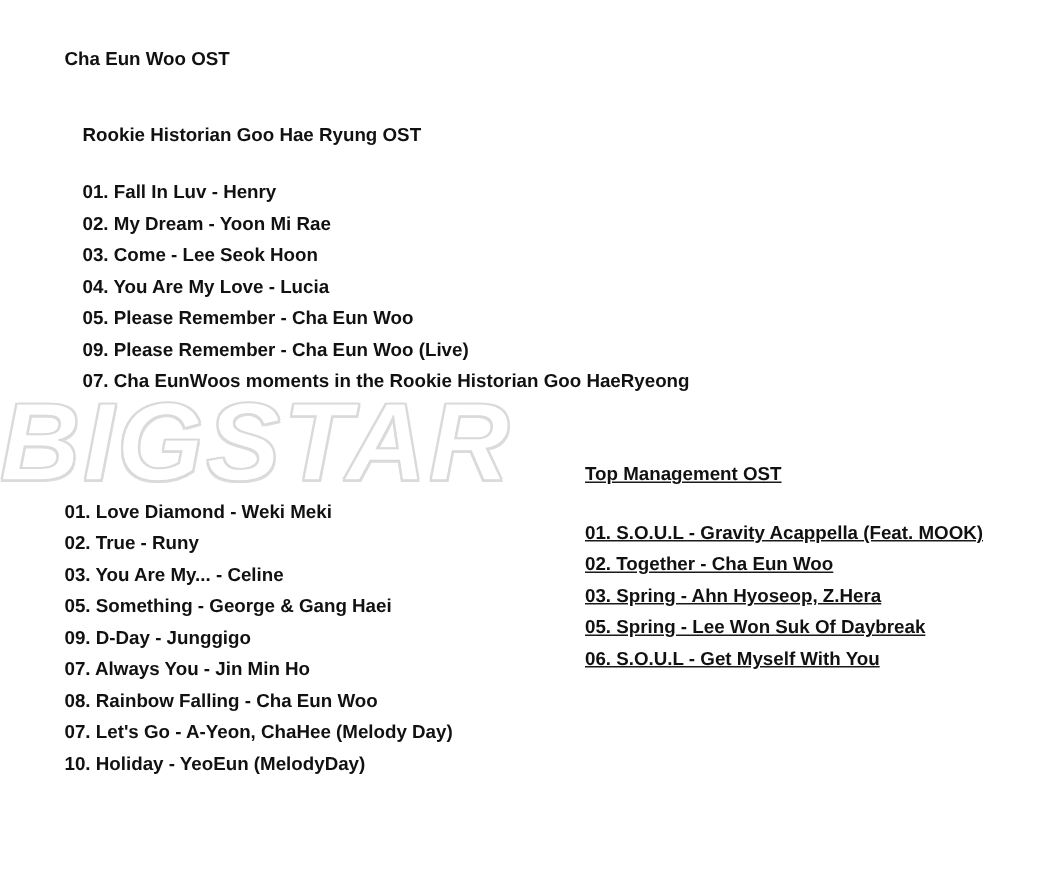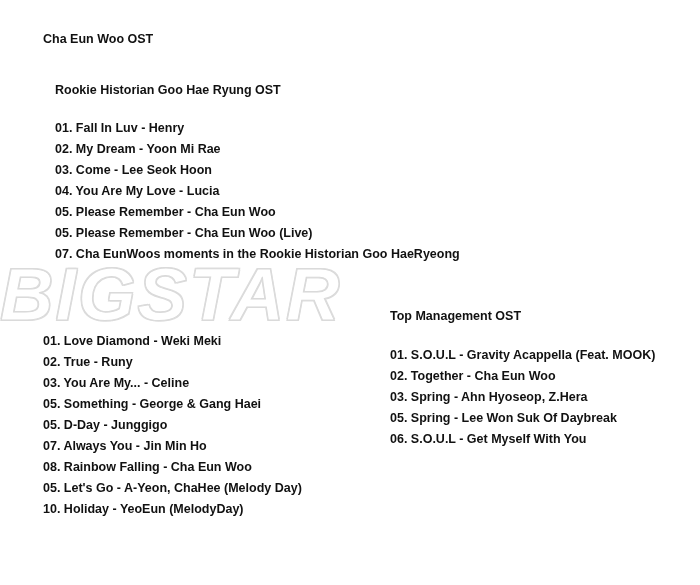--- a/index.html
+++ b/index.html
@@ -83,20 +83,21 @@
     width: 330px;
   }
   #blk-gangnam .tracks {
     margin-top: 21px;
   }
   #blk-topmgmt {
     position: absolute;
     left: 390px;
     top: 309px;
     width: 300px;
+    text-decoration: underline;
   }
   #blk-topmgmt .tracks {
     margin-top: 21px;
   }
 </style>
 </head>
 <body>
 
 <div class="page">
 
@@ -107,35 +108,35 @@
     <div id="hdr-main" class="block-title">Cha Eun Woo OST</div>
 
     <div id="blk-rookie">
       <div class="block-title">Rookie Historian Goo Hae Ryung OST</div>
       <div class="tracks">
         <div class="track">01. Fall In Luv - Henry</div>
         <div class="track">02. My Dream - Yoon Mi Rae</div>
         <div class="track">03. Come - Lee Seok Hoon</div>
         <div class="track">04. You Are My Love - Lucia</div>
         <div class="track">05. Please Remember - Cha Eun Woo</div>
-        <div class="track">05. Please Remember - Cha Eun Woo (Live)</div>
+        <div class="track">09. Please Remember - Cha Eun Woo (Live)</div>
         <div class="track">07. Cha EunWoos moments in the Rookie Historian Goo HaeRyeong</div>
       </div>
     </div>
 
     <div id="blk-gangnam">
       <div class="tracks">
         <div class="track">01. Love Diamond - Weki Meki</div>
         <div class="track">02. True - Runy</div>
         <div class="track">03. You Are My... - Celine</div>
         <div class="track">05. Something - George &amp; Gang Haei</div>
-        <div class="track">05. D-Day - Junggigo</div>
+        <div class="track">09. D-Day - Junggigo</div>
         <div class="track">07. Always You - Jin Min Ho</div>
         <div class="track">08. Rainbow Falling - Cha Eun Woo</div>
-        <div class="track">05. Let's Go - A-Yeon, ChaHee (Melody Day)</div>
+        <div class="track">07. Let's Go - A-Yeon, ChaHee (Melody Day)</div>
         <div class="track">10. Holiday - YeoEun (MelodyDay)</div>
       </div>
     </div>
 
     <div id="blk-topmgmt">
       <div class="block-title">Top Management OST</div>
       <div class="tracks">
         <div class="track">01. S.O.U.L - Gravity Acappella (Feat. MOOK)</div>
         <div class="track">02. Together - Cha Eun Woo</div>
         <div class="track">03. Spring - Ahn Hyoseop, Z.Hera</div>

